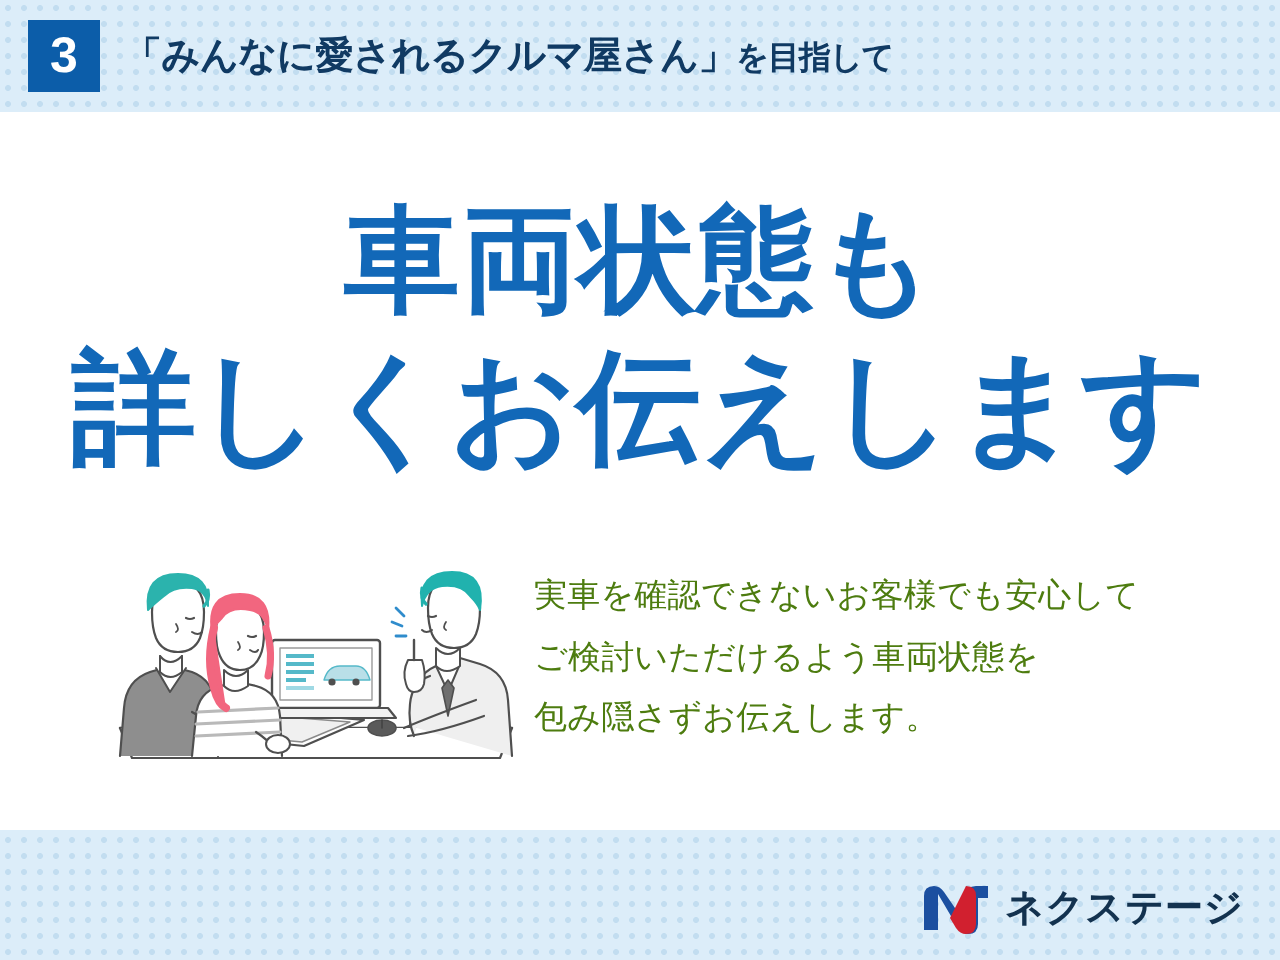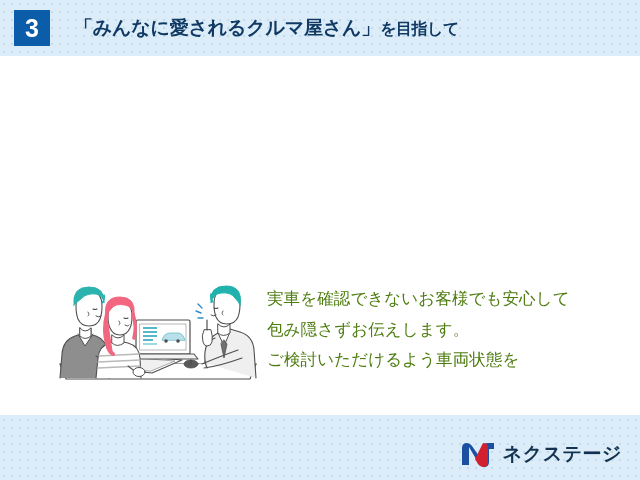--- a/index.html
+++ b/index.html
@@ -45,21 +45,21 @@
     font-size: 25px;
     font-weight: bold;
     display: flex;
     align-items: center;
     justify-content: center;
     line-height: 1;
     flex: none;
     letter-spacing: 0;
   }
   .header-title {
-    margin-left: 24px;
+    margin-left: 12px;
     font-size: 19px;
     font-weight: bold;
     color: #103a63;
     white-space: nowrap;
     letter-spacing: -0.2px;
   }
   .header-title .suffix {
     font-size: 16px;
     letter-spacing: -0.5px;
   }
@@ -152,20 +152,24 @@
 
   <div class="header">
     <div class="step-badge">3</div>
     <div class="header-title">
       <span>「みんなに愛されるクルマ屋さん」</span><span class="suffix">を目指して</span>
     </div>
   </div>
 
   <div class="card">
 
+    <div class="headline">
+      <span class="l1">車両状態も</span>
+      <span class="l2">詳しくお伝えします</span>
+    </div>
 
     <div class="illustration">
       <svg width="212" height="112" viewBox="0 0 212 112" xmlns="http://www.w3.org/2000/svg">
         <g fill="none" stroke="#4f4f4f" stroke-width="1.1" stroke-linecap="round" stroke-linejoin="round">
 
           <path d="M8 86 L204 86" stroke="#4f4f4f" stroke-width="1.2"></path>
           <path d="M8 86 L14 101 L198 101 L204 86" fill="#ffffff"></path>
 
           <path d="M52 90 L84 78 L130 82 L100 95 Z" fill="#fdfdfd"></path>
           <path d="M57 89 L85 80 L123 83 L99 93 Z" fill="#f0f0f0" stroke="#8a8a8a" stroke-width="0.7"></path>
@@ -254,22 +258,22 @@
           <path d="M186 72 q-22 8 -36 14" fill="#efefef" stroke="#4f4f4f" stroke-width="1.1"></path>
           <path d="M190 80 q-22 8 -38 10" fill="#efefef" stroke="#4f4f4f" stroke-width="1.1"></path>
 
           <path d="M146 26 L150 30 M144 33 L149 35 M146 40 L151 40" stroke="#2f8ccc" stroke-width="1.4"></path>
         </g>
       </svg>
     </div>
 
     <div class="body-copy">
       <span class="line">実車を確認できないお客様でも安心して</span>
+      <span class="line">ご検討いただけるよう車両状態を</span>
       <span class="line">包み隠さずお伝えします。</span>
-      <span class="line">ご検討いただけるよう車両状態を</span>
     </div>
 
   </div>
 
   <div class="footer">
     <div class="brand">
       <svg class="brand-mark" viewBox="0 0 34 26" xmlns="http://www.w3.org/2000/svg">
         <path d="M1 24 L1 7 q0 -5 5 -5 q3 0 5 3 L22 21 L22 7 q0 -5 5 -5 l6 0 l0 6 l-5 0 l0 13 q0 5 -5 5 q-3 0 -5 -3 L8 6 L8 24 Z" fill="#1b4fa0"></path>
         <path d="M22 2 q5 0 5 5 l0 14 q0 5 -5 5 q-3 0 -5 -3 l-3 -5 l8 -16 z" fill="#d1202f"></path>
       </svg>

